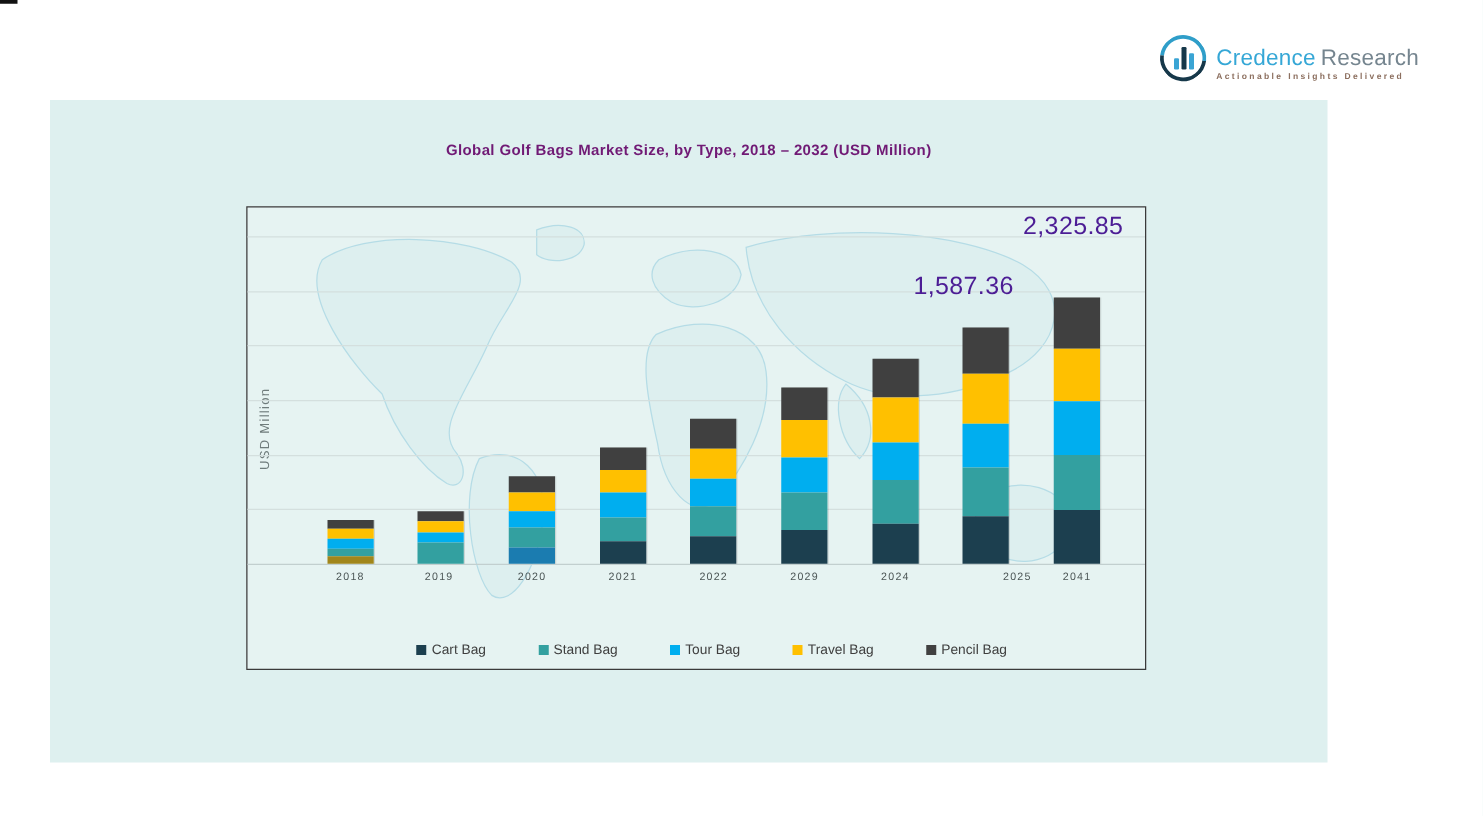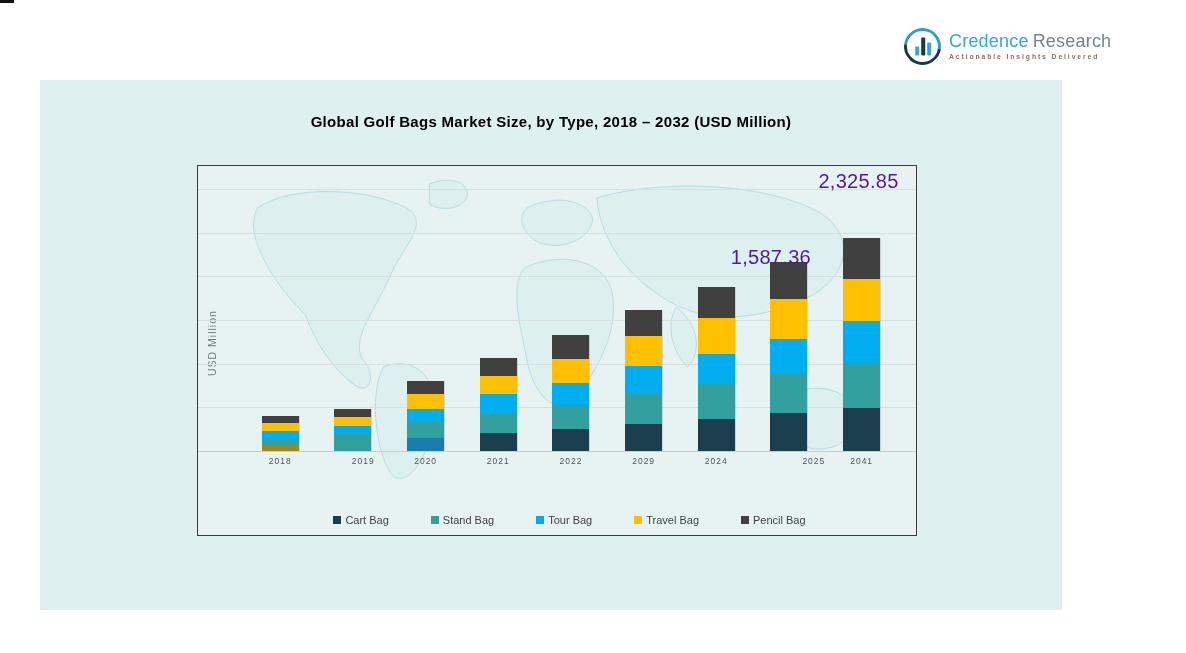--- a/index.html
+++ b/index.html
@@ -3,42 +3,42 @@
 <meta charset="utf-8">
 <style>
   * { margin:0; padding:0; box-sizing:border-box; }
   html,body { width:1186px; height:653px; background:#ffffff; overflow:hidden;
               font-family:"Liberation Sans", sans-serif; }
   .page { position:relative; width:1186px; height:653px; background:#ffffff; }
 
   .corner-artifact { position:absolute; left:0; top:0; width:14px; height:3px; background:#111; }
 
   
-  .logo { position:absolute; left:904px; top:28px; display:flex; align-items:flex-start; gap:8px; }
+  .logo { position:absolute; left:928px; top:28px; display:flex; align-items:flex-end; gap:8px; }
   .logo-icon { position:relative; width:37px; height:37px; border-radius:50%;
                border:3px solid #2f9ec9; border-left-color:#16384a; border-bottom-color:#16384a;
                transform:rotate(-38deg); background:#ffffff; flex:none; }
   .logo-bars { position:absolute; left:50%; top:50%; transform:translate(-50%,-50%) rotate(38deg);
                display:flex; align-items:flex-end; gap:2px; height:18px; }
   .lbar { width:4px; border-radius:1px; }
   .lbar.b1 { height:9px;  background:#3aa4d4; }
   .lbar.b2 { height:18px; background:#16384a; }
   .lbar.b3 { height:13px; background:#3aa4d4; }
   .logo-text { padding-top:3px; }
   .logo-line { font-size:18px; letter-spacing:.2px; }
   .brand-a { color:#35a7d6; }
   .brand-b { color:#75858f; margin-left:4px; }
   .tagline { margin-top:1px; font-size:6.8px; font-weight:bold; letter-spacing:1.9px;
              color:#8c6f5f; text-transform:capitalize; }
 
   
   .panel { position:absolute; left:40px; top:80px; width:1022px; height:530px;
            background:#def0ef; }
   .title { position:absolute; left:0; right:0; top:33px; text-align:center;
-           font-size:15px; font-weight:bold; color:#000000; letter-spacing:.3px; }
+           font-size:12px; font-weight:bold; color:#701a75; letter-spacing:.3px; }
 
   
   .chart-box { position:absolute; left:157px; top:85px; width:720px; height:371px;
                background:#e6f3f2; border:1px solid #3a3a3a; }
   .map { position:absolute; left:0; top:0; width:100%; height:100%; }
   .gridline { position:absolute; left:0; width:100%; height:1px; background:#d4dfde; }
   .baseline { position:absolute; left:0; top:285px; width:100%; height:1px; background:#c2cfcf; }
 
   .ylabel { position:absolute; left:8px; top:105px; height:145px;
             writing-mode:vertical-rl; transform:rotate(180deg);
@@ -121,21 +121,21 @@
           </div>
           <div class="x-tick" style="left: 0px;">2018</div>
           <div class="bar-slot" style="left: 72.6667px; width: 72.6667px;">
             <div class="bar">
               <div class="seg" style="height: 7.97619px; background: rgb(64, 64, 64);"></div>
               <div class="seg" style="height: 9.04762px; background: rgb(255, 192, 0);"></div>
               <div class="seg" style="height: 7.97619px; background: rgb(0, 174, 239);"></div>
               <div class="seg" style="height: 17.0238px; background: rgb(51, 160, 160);"></div>
             </div>
           </div>
-          <div class="x-tick" style="left: 83px;">2019</div>
+          <div class="x-tick" style="left: 71px;">2019</div>
           <div class="bar-slot" style="left: 145.333px; width: 72.6667px;">
             <div class="bar">
               <div class="seg" style="height: 12.9762px; background: rgb(64, 64, 64);"></div>
               <div class="seg" style="height: 15px; background: rgb(255, 192, 0);"></div>
               <div class="seg" style="height: 12.9762px; background: rgb(0, 174, 239);"></div>
               <div class="seg" style="height: 15.9524px; background: rgb(51, 160, 160);"></div>
               <div class="seg" style="height: 12.9762px; background: rgb(27, 124, 176);"></div>
             </div>
           </div>
           <div class="x-tick" style="left: 145.333px;">2020</div>
@@ -215,19 +215,19 @@
           </div>
           <div class="legend-item">
             <span class="legend-marker" style="background: rgb(255, 192, 0);"></span>
             <span class="legend-label">Travel Bag</span>
           </div>
           <div class="legend-item">
             <span class="legend-marker" style="background: rgb(64, 64, 64);"></span>
             <span class="legend-label">Pencil Bag</span>
           </div>
         </div>
-    <div class="callout" style="right: 105px; top: 52px; margin-top: 28px;">1,587.36</div>
+    <div class="callout" style="right: 105px; top: 52px;">1,587.36</div>
         <div class="callout" style="right: 17.3333px; top: 4px;">2,325.85</div>
       </div>
 
   </section>
 
 </div>
 
 </body></html>

